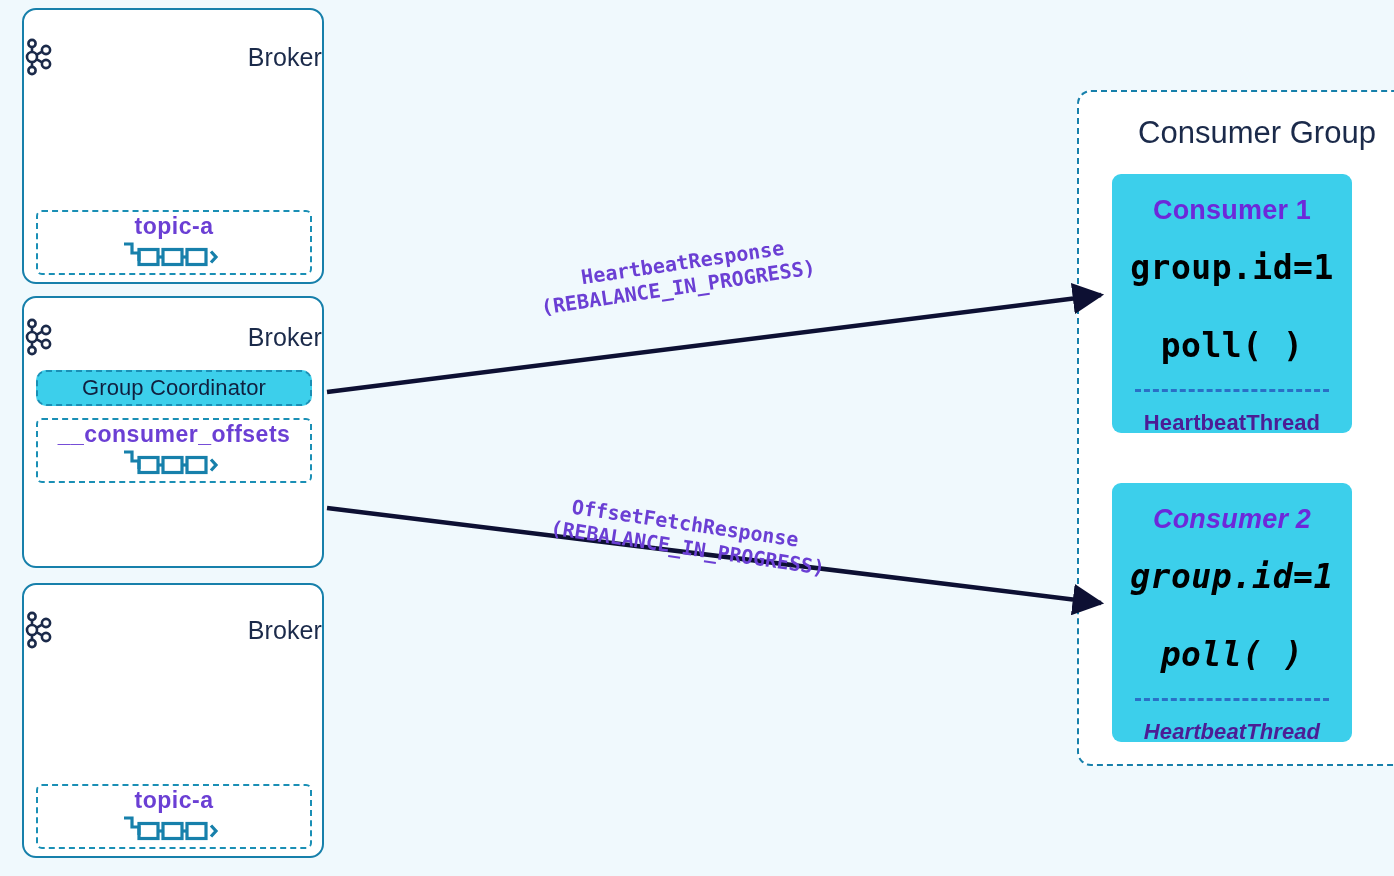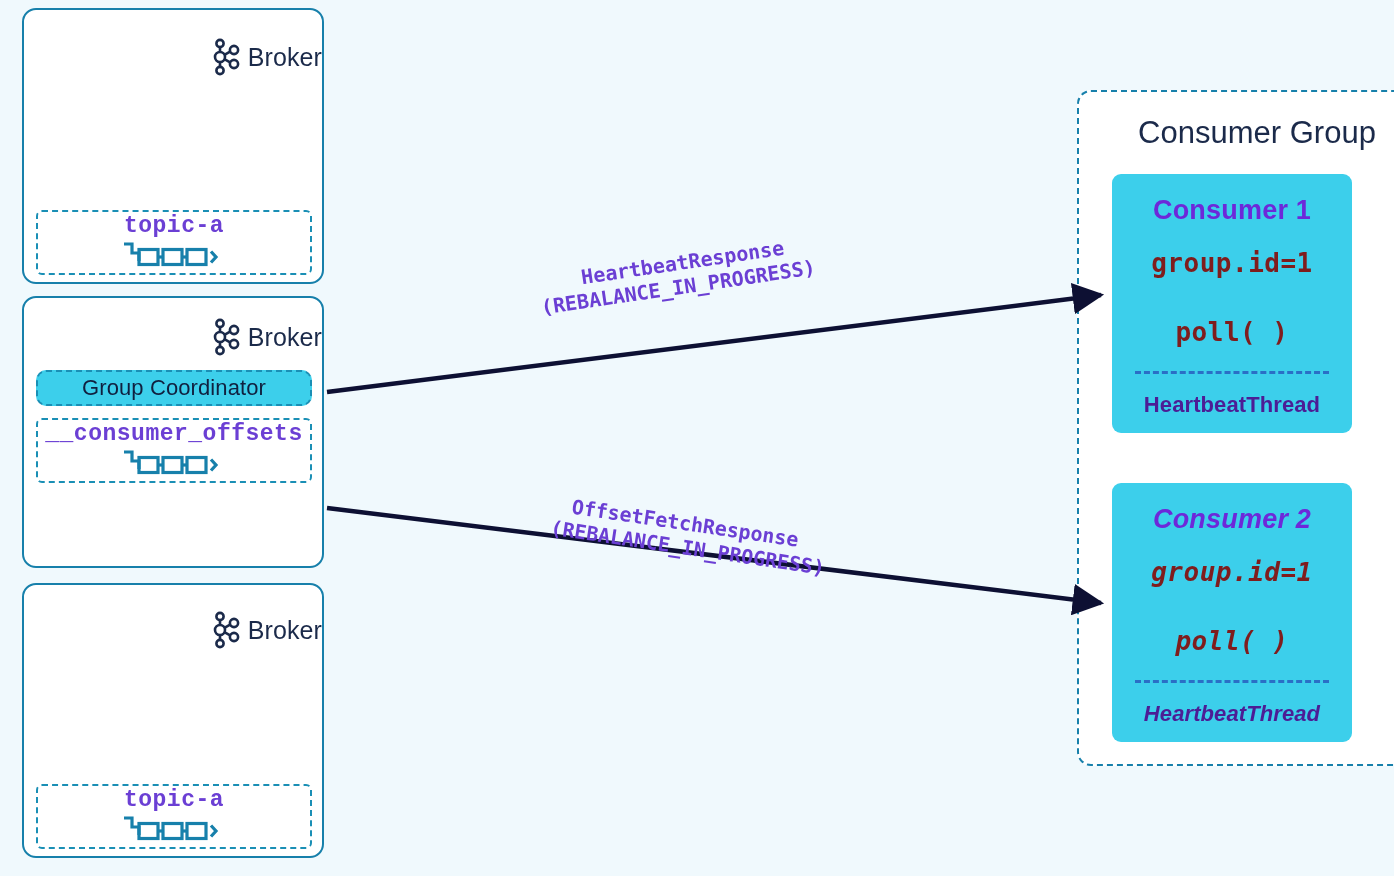--- a/index.html
+++ b/index.html
@@ -27,21 +27,21 @@
     border: 2px solid #1780ab;
     border-radius: 14px;
     box-sizing: border-box;
   }
   .broker-header {
     position: absolute;
     left: 0;
     right: 0;
     display: flex;
     align-items: center;
-    justify-content: flex-end;
+    justify-content: space-between;
     gap: 6px;
   }
   .broker-label {
     font-size: 25px;
     color: #1b2a4a;
     letter-spacing: 0.1px;
     line-height: 1;
   }
   .kafka-icon {
     width: 30px;
@@ -54,21 +54,21 @@
     position: absolute;
     border: 2px dashed #1a8fb5;
     border-radius: 6px;
     box-sizing: border-box;
     display: flex;
     flex-direction: column;
     align-items: center;
     justify-content: center;
   }
   .topic-name {
-    font-family: Liberation Mono, monospace;
+    font-family: Liberation Sans, sans-serif;
     font-weight: bold;
     font-size: 23px;
     color: #6b3fd4;
     line-height: 1.05;
     letter-spacing: 0.5px;
     white-space: nowrap;
   }
   .partition-icon {
     display: block;
     margin-top: 2px;
@@ -117,22 +117,22 @@
   }
   .consumer-title {
     font-size: 27px;
     font-weight: bold;
     color: #6d28d9;
     letter-spacing: 0.2px;
   }
   .consumer-mono {
     font-family: "DejaVu Sans Mono", "Liberation Mono", monospace;
     font-weight: bold;
-    font-size: 26px;
-    color: #7f1d1d;
+    font-size: 33px;
+    color: #000000;
     letter-spacing: 0.5px;
   }
   .consumer-sep {
     border: none;
     border-top: 3px dashed #2a6fc6;
     width: 81%;
     margin: 0;
   }
   .consumer-thread {
     font-size: 22px;

